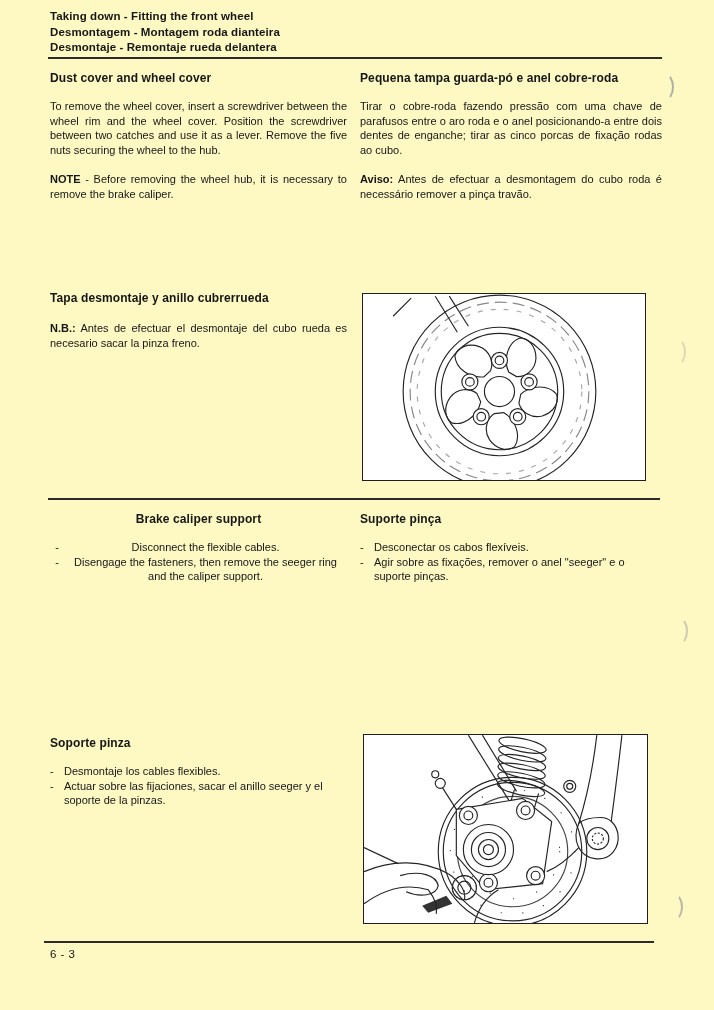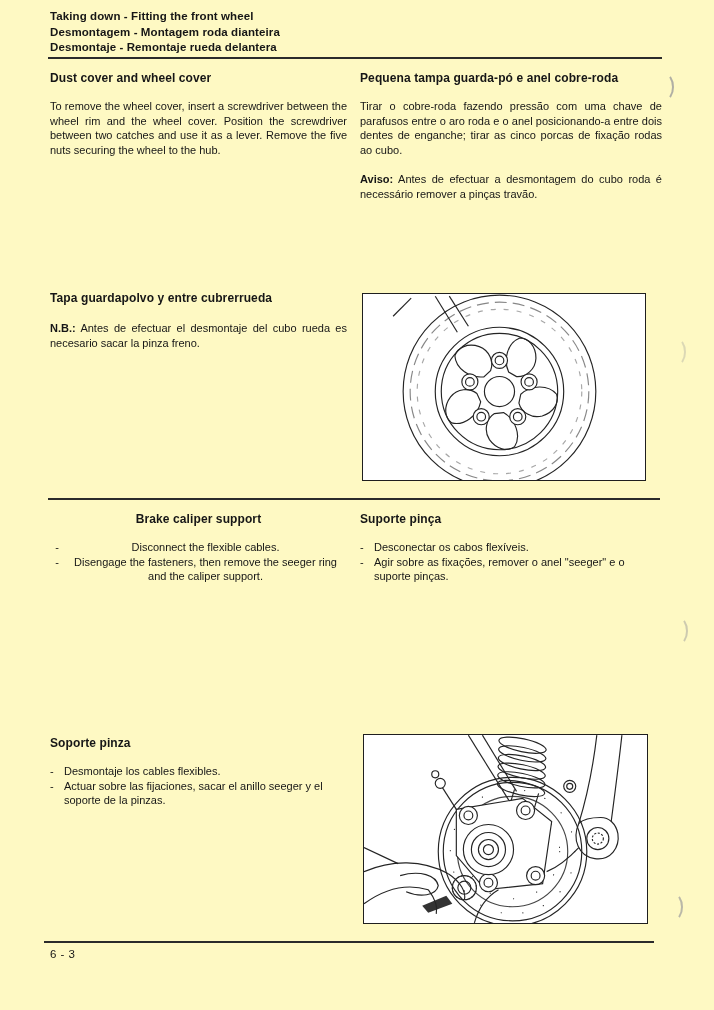--- a/index.html
+++ b/index.html
@@ -52,30 +52,31 @@
   <header class="hdr">
     <div class="t">Taking down - Fitting the front wheel</div>
     <div class="t">Desmontagem - Montagem roda dianteira</div>
     <div class="t">Desmontaje - Remontaje rueda delantera</div>
   </header>
   <div class="rule hdr-rule"></div>
 
   <section class="col l" style="top:71px;">
     <h3>Dust cover and wheel cover</h3>
     <p class="body">To remove the wheel cover, insert a screwdriver between the wheel rim and the wheel cover. Position the screwdriver between two catches and use it as a lever. Remove the five nuts securing the wheel to the hub.</p>
+    <p class="note"><b>NOTE</b><span> - Before removing the wheel hub, it is necessary to remove the brake caliper.</span></p>
   </section>
 
   <section class="col r" style="top:71px;">
     <h3>Pequena tampa guarda-pó e anel cobre-roda</h3>
     <p class="body">Tirar o cobre-roda fazendo pressão com uma chave de parafusos entre o aro roda e o anel posicionando-a entre dois dentes de enganche; tirar as cinco porcas de fixação rodas ao cubo.</p>
-    <p class="note"><b>Aviso:</b><span> Antes de efectuar a desmontagem do cubo roda é necessário remover a pinças travão.</span></p>
+    <p class="note"><b>Aviso:</b><span> Antes de efectuar a desmontagem do cubo roda é necessário remover a pinça travão.</span></p>
   </section>
 
   <section class="col l" style="top:291px;">
-    <h3>Tapa guardapolvo y entre cubrerrueda</h3>
+    <h3>Tapa desmontaje y anillo cubrerrueda</h3>
     <p class="note"><b>N.B.:</b><span> Antes de efectuar el desmontaje del cubo rueda es necesario sacar la pinza freno.</span></p>
   </section>
 
   <figure class="figure fig1" style="margin:0;">
     <svg viewBox="0 0 281 185">
 
       <path class="ln" d="M 30 22 L 48 4"></path>
       <path class="ln" d="M 72 2 L 94 38"></path>
       <path class="ln" d="M 86 2 L 105 32"></path>
 

